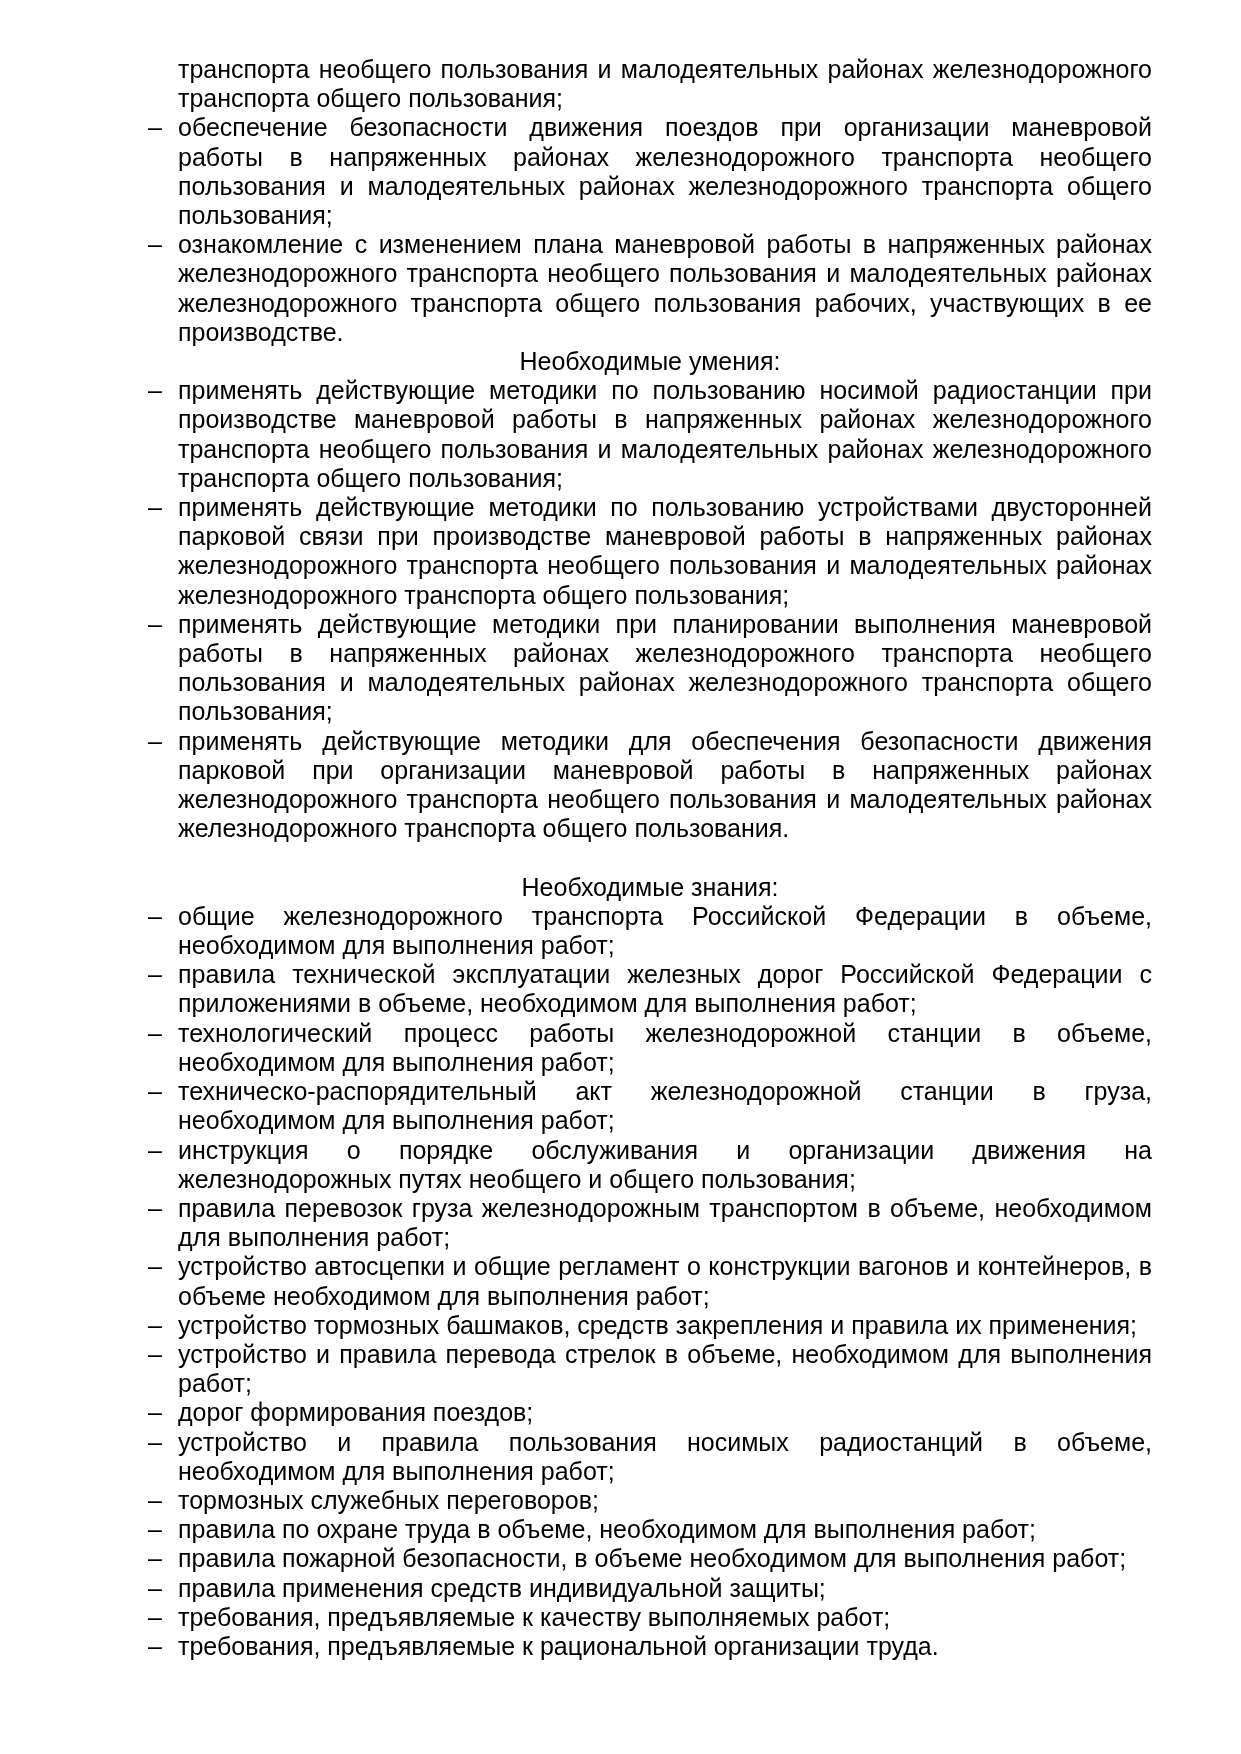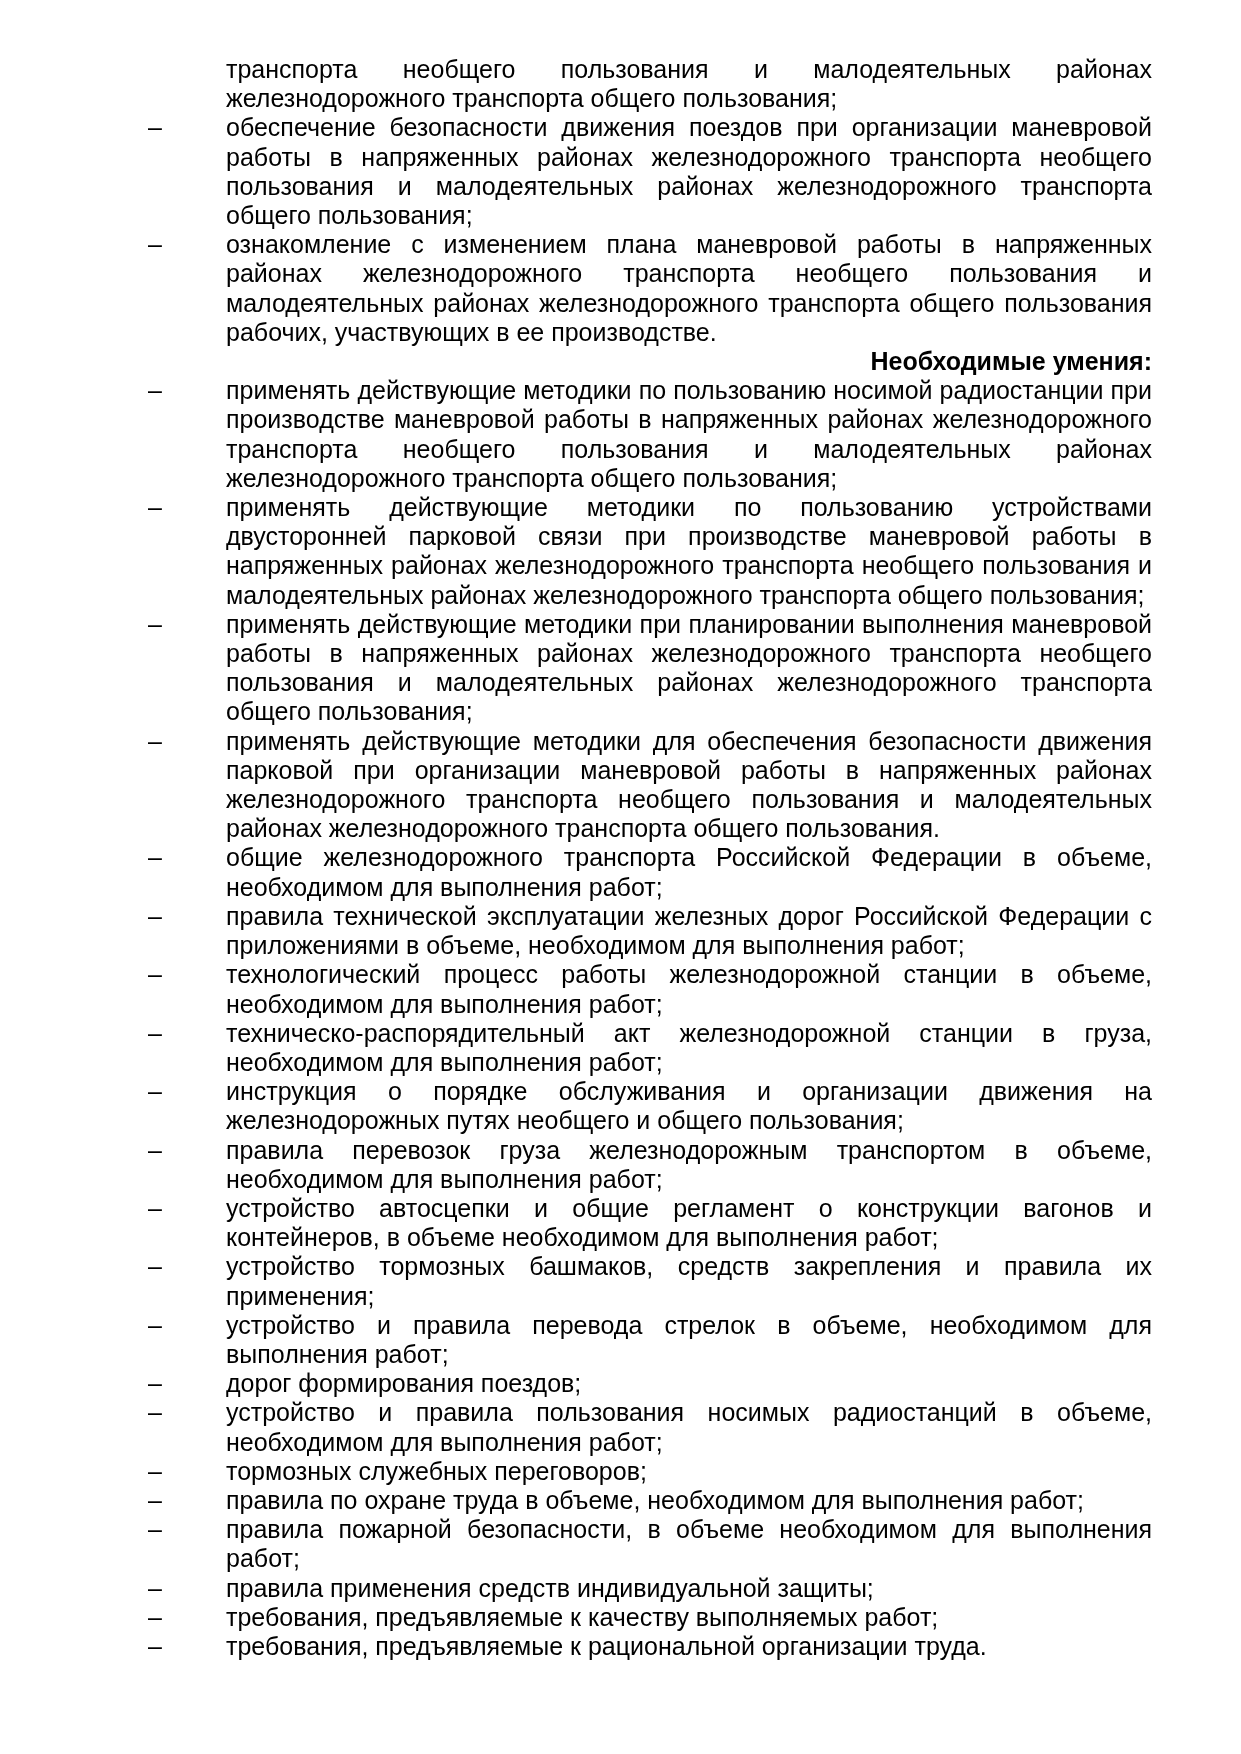--- a/index.html
+++ b/index.html
@@ -8,33 +8,33 @@
     height: 1754px;
     box-sizing: border-box;
     padding: 55px 89px 0 148px;
     background: #ffffff;
     color: #000000;
     font-family: "Liberation Sans", sans-serif;
     font-size: 25px;
     line-height: 29.2px;
     overflow: hidden;
   }
-  .li { display: flex; gap: 48px; }
+  .li { display: flex; }
   .li .marker {
     flex: 0 0 30px;
     text-align: left;
   }
   .li .txt {
     flex: 1 1 auto;
     text-align: justify;
     text-align-last: left;
   }
   .heading {
-    font-weight: bold;
-    text-align: right;
+    font-weight: normal;
+    text-align: center;
   }
   .heading.gap-before { margin-top: 29.2px; }
 </style>
 </head>
 <body>
 
 <div id="page">
 
   <div class="li">
     <span class="marker"></span>
@@ -62,20 +62,21 @@
   </div>
   <div class="li">
     <span class="marker">–</span>
     <span class="txt">применять действующие методики при планировании выполнения маневровой работы в напряженных районах железнодорожного транспорта необщего пользования и малодеятельных районах железнодорожного транспорта общего пользования;</span>
   </div>
   <div class="li">
     <span class="marker">–</span>
     <span class="txt">применять действующие методики для обеспечения безопасности движения парковой при организации маневровой работы в напряженных районах железнодорожного транспорта необщего пользования и малодеятельных районах железнодорожного транспорта общего пользования.</span>
   </div>
 
+  <div class="heading gap-before">Необходимые знания:</div>
 
   <div class="li">
     <span class="marker">–</span>
     <span class="txt">общие железнодорожного транспорта Российской Федерации в объеме, необходимом для выполнения работ;</span>
   </div>
   <div class="li">
     <span class="marker">–</span>
     <span class="txt">правила технической эксплуатации железных дорог Российской Федерации с приложениями в объеме, необходимом для выполнения работ;</span>
   </div>
   <div class="li">

